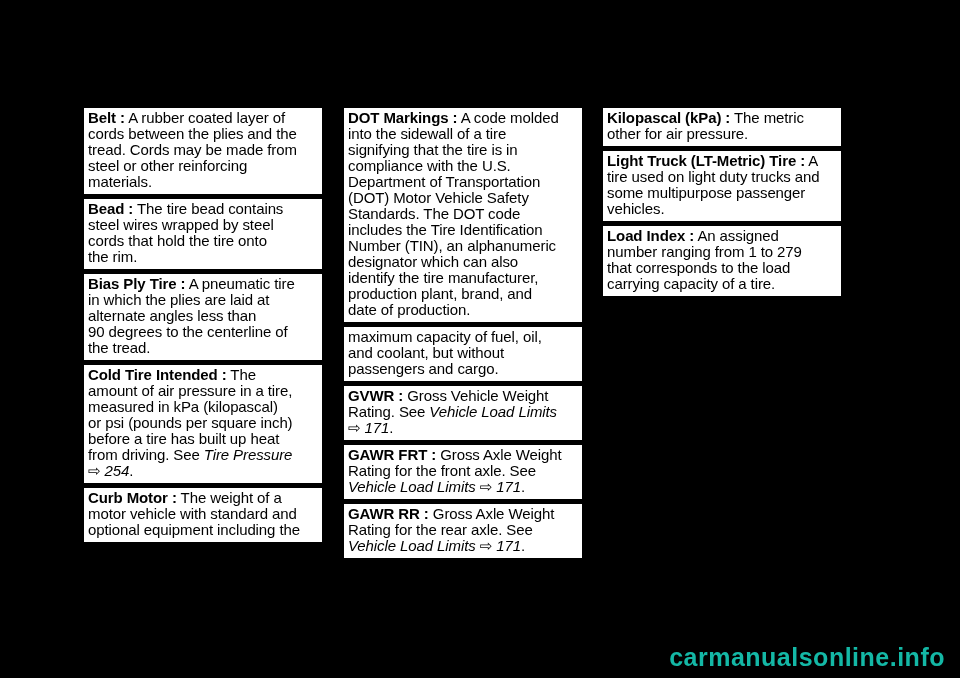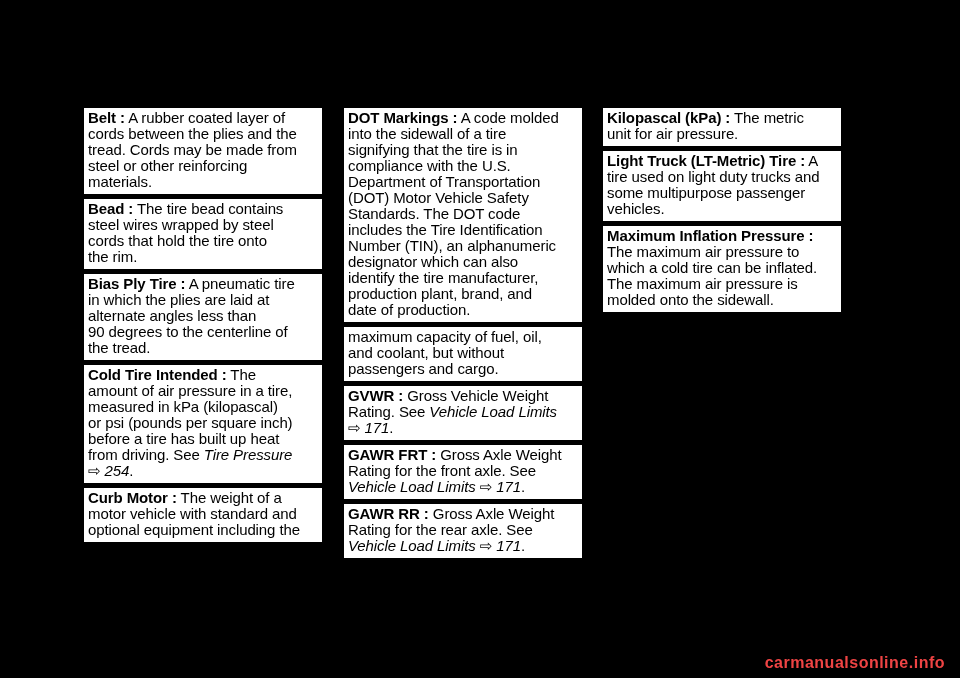--- a/index.html
+++ b/index.html
@@ -30,23 +30,23 @@
     line-height: 16px;
     white-space: pre-line;
     letter-spacing: -0.1px;
   }
   .def-term { font-weight: bold; }
   .seg-italic { font-style: italic; margin-top: 38px; }
   .watermark {
     position: absolute;
     right: 15px;
     bottom: 6px;
-    font-size: 16px;
+    font-size: 25px;
     font-weight: bold;
-    color: #ef4444;
+    color: #14b8a6;
     letter-spacing: 0.5px;
     white-space: nowrap;
   }
 </style>
 </head>
 <body>
 
 <div class="page">
   <div class="col col-1">
       <div class="def-block"><b class="def-term">Belt :</b><span class="def-body"><span> A rubber coated layer of
@@ -96,25 +96,24 @@
 ⇨ </span><span class="seg-italic">171</span><span>.</span></span></div>
       <div class="def-block"><b class="def-term">GAWR FRT :</b><span class="def-body"><span> Gross Axle Weight
 Rating for the front axle. See
 </span><span class="seg-italic">Vehicle Load Limits</span><span> ⇨ </span><span class="seg-italic">171</span><span>.</span></span></div>
       <div class="def-block"><b class="def-term">GAWR RR :</b><span class="def-body"><span> Gross Axle Weight
 Rating for the rear axle. See
 </span><span class="seg-italic">Vehicle Load Limits</span><span> ⇨ </span><span class="seg-italic">171</span><span>.</span></span></div>
     </div>
   <div class="col col-3">
       <div class="def-block"><b class="def-term">Kilopascal (kPa) :</b><span class="def-body"><span> The metric
-unit for air pressure.</span></span></div>
+other for air pressure.</span></span></div>
       <div class="def-block"><b class="def-term">Light Truck (LT-Metric) Tire :</b><span class="def-body"><span> A
 tire used on light duty trucks and
 some multipurpose passenger
 vehicles.</span></span></div>
-      <div class="def-block"><b class="def-term">Maximum Inflation Pressure :</b><span class="def-body"><span>
-The maximum air pressure to
-which a cold tire can be inflated.
-The maximum air pressure is
-molded onto the sidewall.</span></span></div>
+      <div class="def-block"><b class="def-term">Load Index :</b><span class="def-body"><span> An assigned
+number ranging from 1 to 279
+that corresponds to the load
+carrying capacity of a tire.</span></span></div>
     </div>
   <div class="watermark">carmanualsonline.info</div>
 </div>
 
 </body></html>

